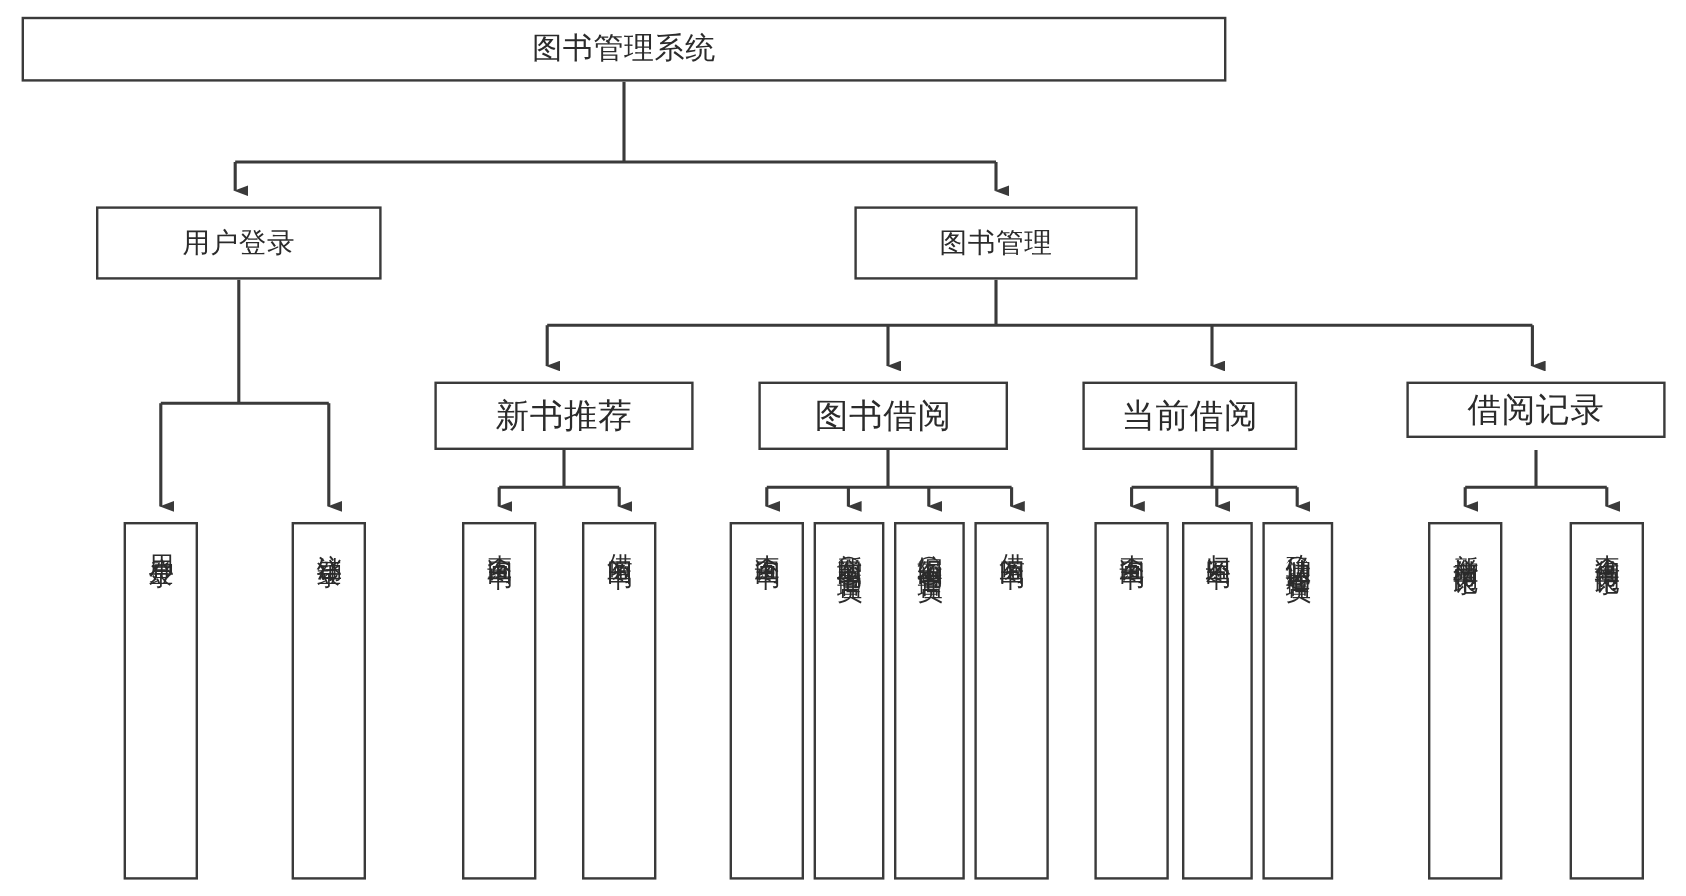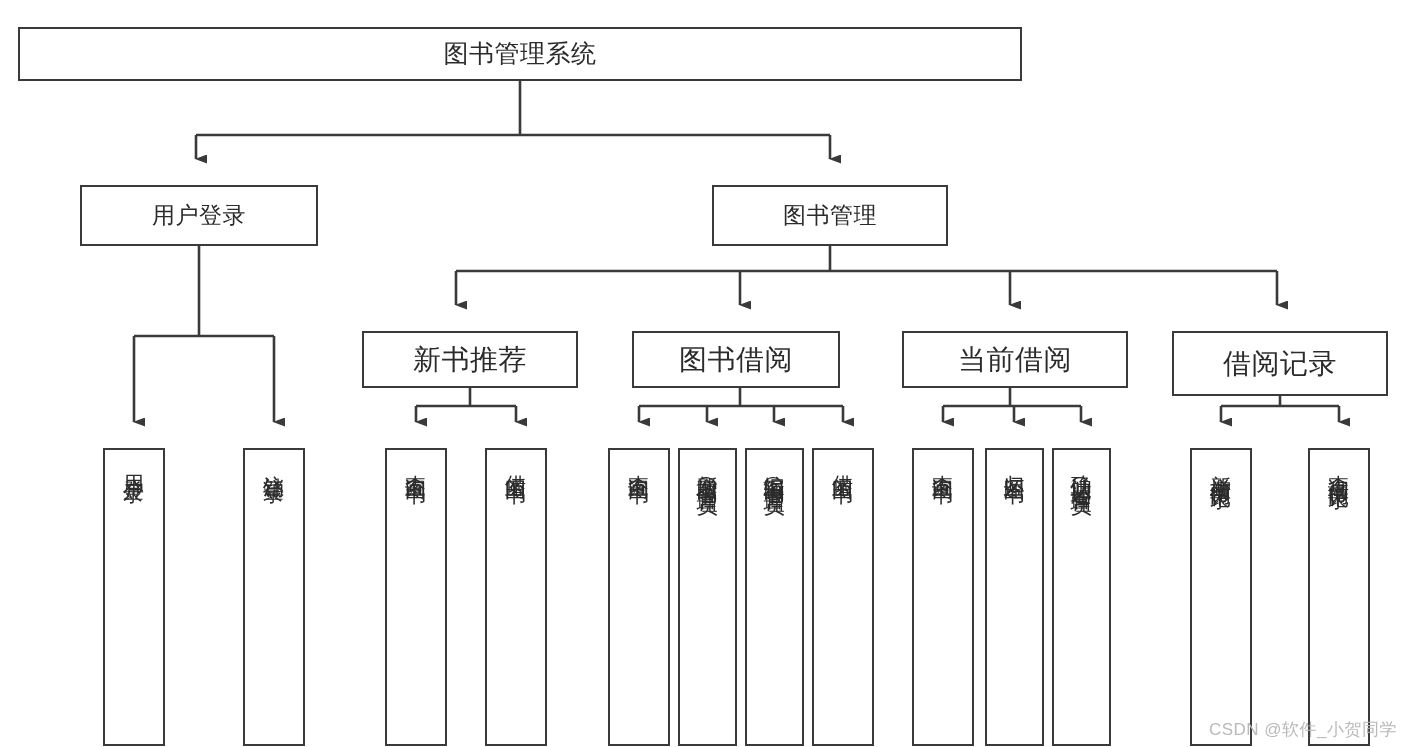--- a/index.html
+++ b/index.html
@@ -27,21 +27,20 @@
   }
   .node {
     position: absolute;
     box-sizing: border-box;
     border: 2.5px solid #3a3a3a;
     background: #ffffff;
     display: flex;
     align-items: center;
     justify-content: center;
     color: #2b2b2b;
-    margin-top: 13px;
   }
   .node .label {
     display: block;
     text-align: center;
     line-height: 1.18;
     letter-spacing: 0.5px;
     white-space: pre-line;
   }
   .node.horiz .label {
     writing-mode: horizontal-tb;
@@ -129,24 +128,24 @@
       </div>
       <div class="node horiz level-1" style="left: 712px; top: 172px; width: 236px; height: 61px; font-family: Liberation Serif, serif;">
         <span class="label">图书管理</span>
       </div>
       <div class="node horiz level-2" style="left: 362px; top: 318px; width: 216px; height: 57px;">
         <span class="label">新书推荐</span>
       </div>
       <div class="node horiz level-2" style="left: 632px; top: 318px; width: 208px; height: 57px;">
         <span class="label">图书借阅</span>
       </div>
-      <div class="node horiz level-2" style="left: 902px; top: 318px; width: 226px; height: 57px;">
+      <div class="node horiz level-2" style="left: 902px; top: 318px; width: 179px; height: 57px;">
         <span class="label">当前借阅</span>
       </div>
-      <div class="node horiz level-2" style="left: 1172px; top: 318px; width: 216px; height: 65px;">
+      <div class="node horiz level-2" style="left: 1172px; top: 318px; width: 216px; height: 47px;">
         <span class="label">借阅记录</span>
       </div>
       <div class="node vert level-3" style="left: 103px; top: 435px; width: 62px; height: 298px;">
         <span class="label">用户登录</span>
       </div>
       <div class="node vert level-3" style="left: 243px; top: 435px; width: 62px; height: 298px;">
         <span class="label">注销登录</span>
       </div>
       <div class="node vert level-3" style="left: 385px; top: 435px; width: 62px; height: 298px;">
         <span class="label">查询图书</span>
@@ -176,14 +175,13 @@
         <span class="label">确认归还（管理员）</span>
       </div>
       <div class="node vert level-3" style="left: 1190px; top: 435px; width: 62px; height: 298px;">
         <span class="label">新增借阅记录</span>
       </div>
       <div class="node vert level-3" style="left: 1308px; top: 435px; width: 62px; height: 298px;">
         <span class="label">查询借阅记录</span>
       </div>
     </div>
 
-  <div id="watermark">CSDN @软件_小贺同学</div>
 </div>
 
 </body></html>

